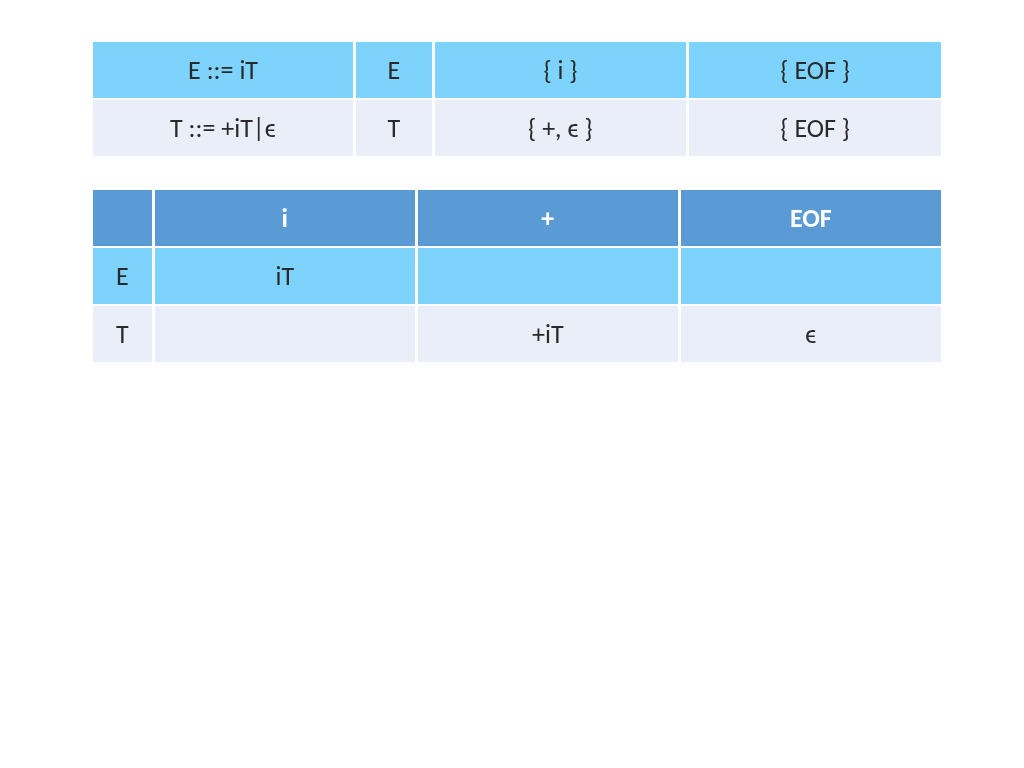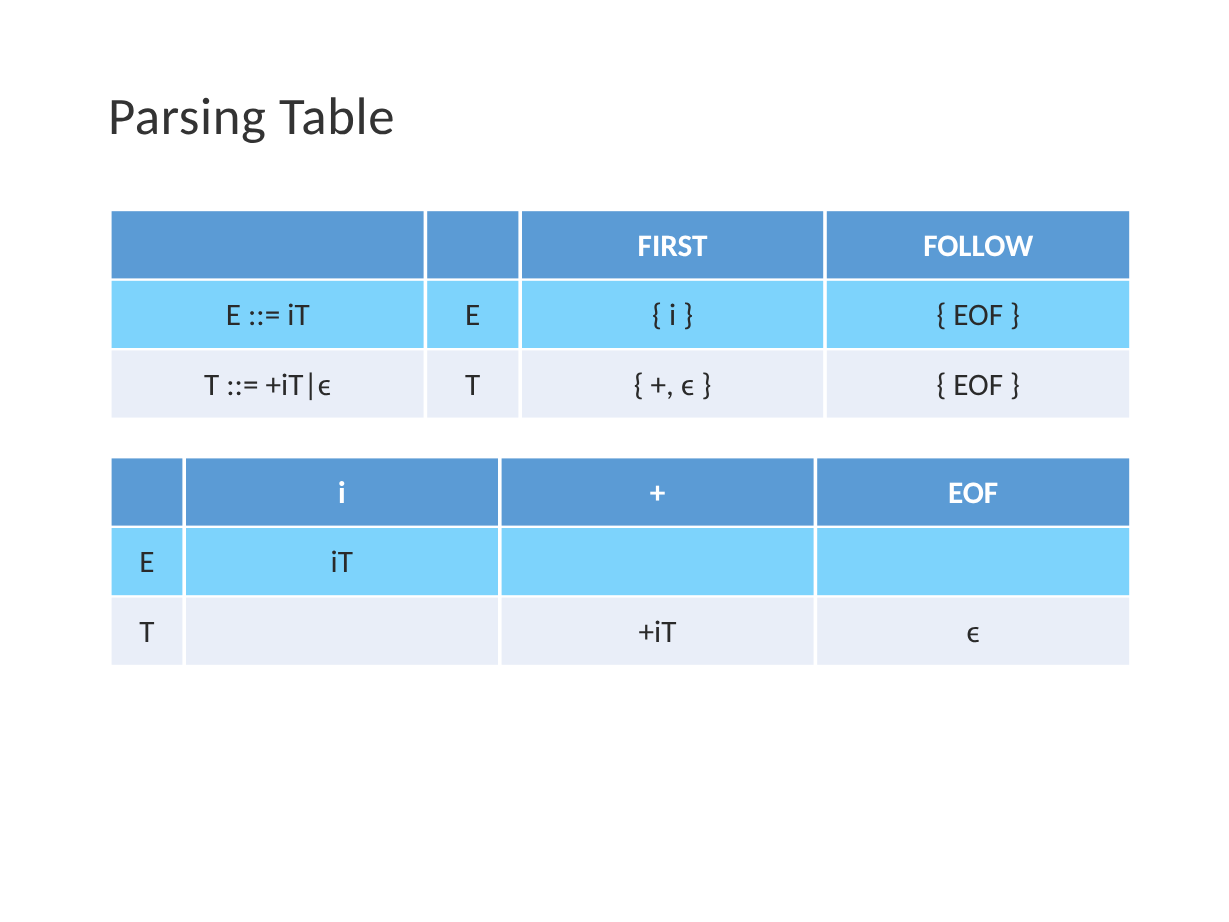--- a/index.html
+++ b/index.html
@@ -57,36 +57,29 @@
   .t2 col.c1 { width: 7%; }
   .t2 col.c2 { width: 31%; }
   .t2 col.c3 { width: 31%; }
   .t2 col.c4 { width: 31%; }
 </style>
 </head>
 <body>
 
 <div class="slide">
 
-  <div class="title">Parsing Table</div>
 
   <table class="t1">
     <colgroup>
         <col class="c1">
         <col class="c2">
         <col class="c3">
         <col class="c4">
       </colgroup>
     <tbody>
-        <tr>
-      <th></th>
-      <th></th>
-      <th>FIRST</th>
-      <th>FOLLOW</th>
-    </tr>
     <tr class="row-dark">
       <td>E ::= iT</td>
       <td>E</td>
       <td>{ i }</td>
       <td>{ EOF }</td>
     </tr>
     <tr class="row-light">
       <td>T ::= +iT|ϵ</td>
       <td>T</td>
       <td>{ +, ϵ }</td>

